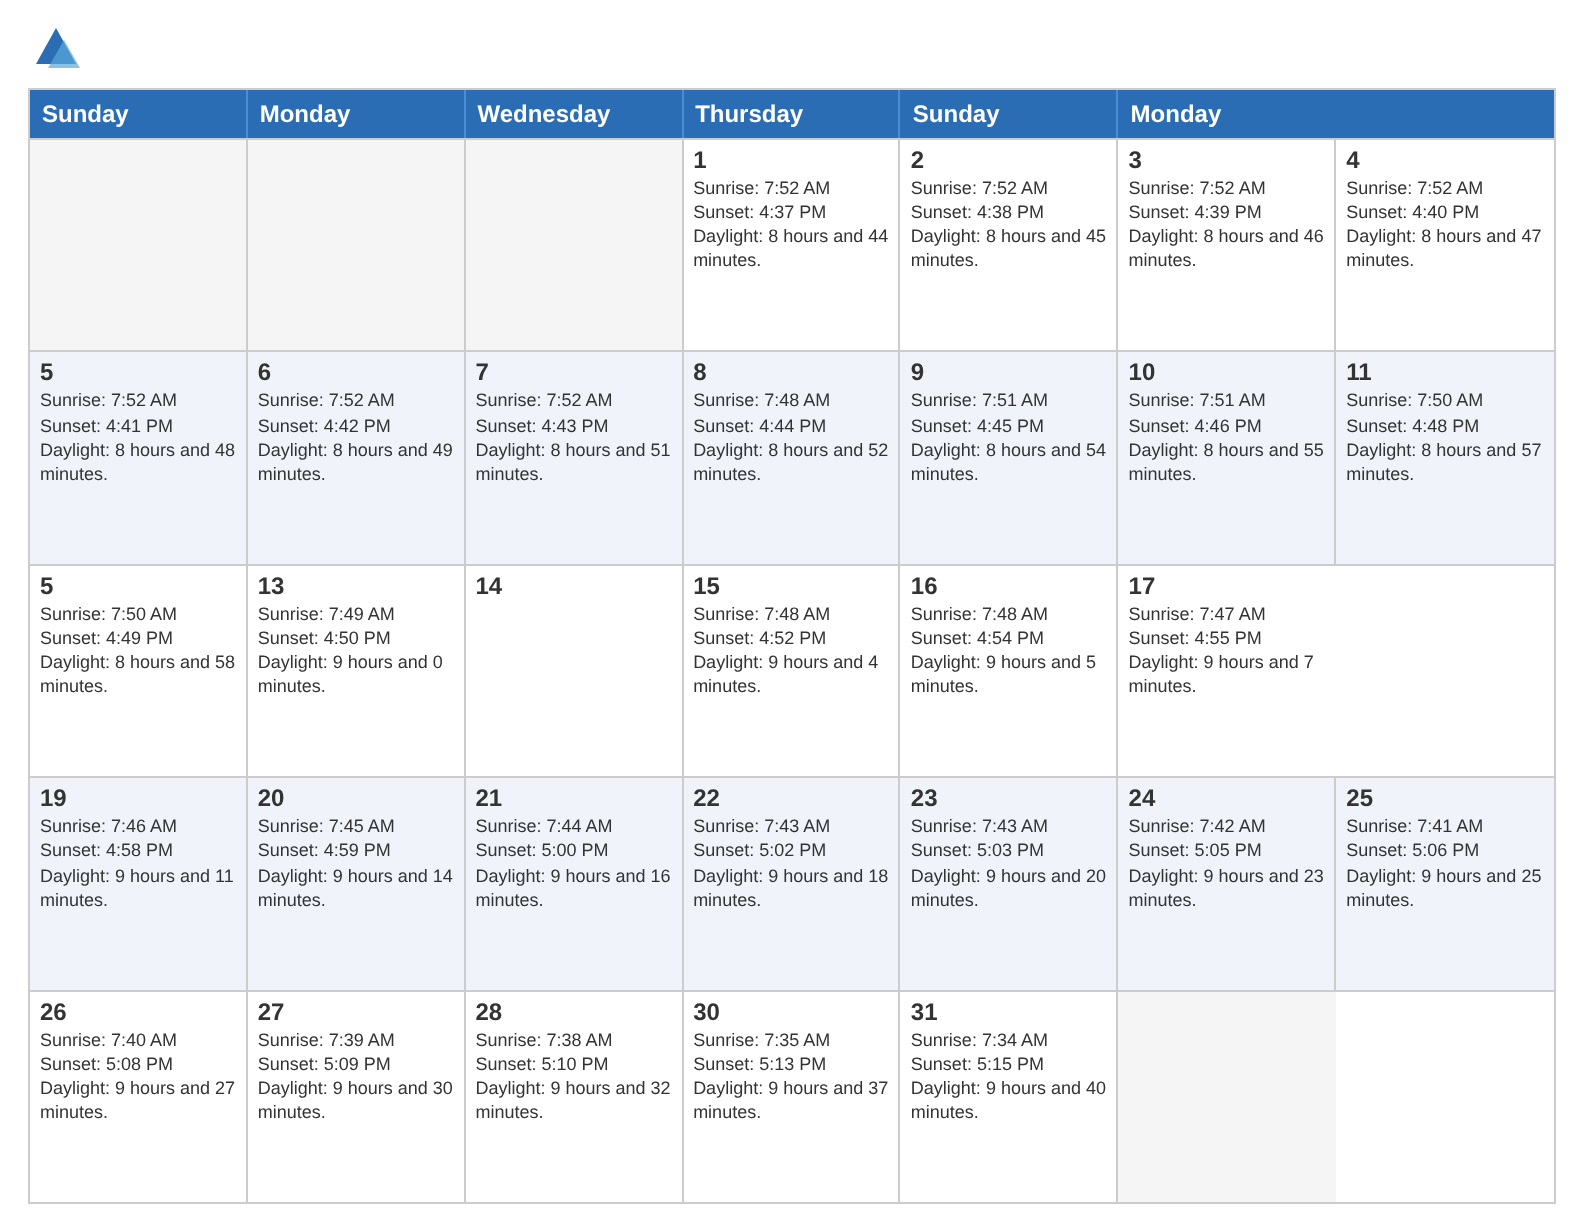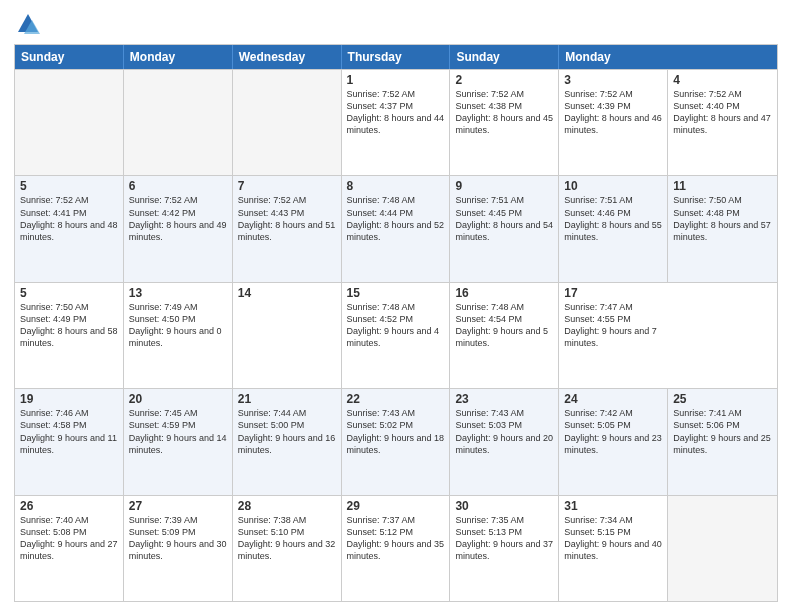--- a/index.html
+++ b/index.html
@@ -341,27 +341,20 @@
 and 30 minutes.</div>
           </div>
           <div class="cell">
             <span class="cell-day">28</span>
             <div class="cell-info">Sunrise: 7:38 AM
 Sunset: 5:10 PM
 Daylight: 9 hours
 and 32 minutes.</div>
           </div>
           <div class="cell">
-            <span class="cell-day">29</span>
-            <div class="cell-info">Sunrise: 7:37 AM
-Sunset: 5:12 PM
-Daylight: 9 hours
-and 35 minutes.</div>
-          </div>
-          <div class="cell">
             <span class="cell-day">30</span>
             <div class="cell-info">Sunrise: 7:35 AM
 Sunset: 5:13 PM
 Daylight: 9 hours
 and 37 minutes.</div>
           </div>
           <div class="cell">
             <span class="cell-day">31</span>
             <div class="cell-info">Sunrise: 7:34 AM
 Sunset: 5:15 PM

